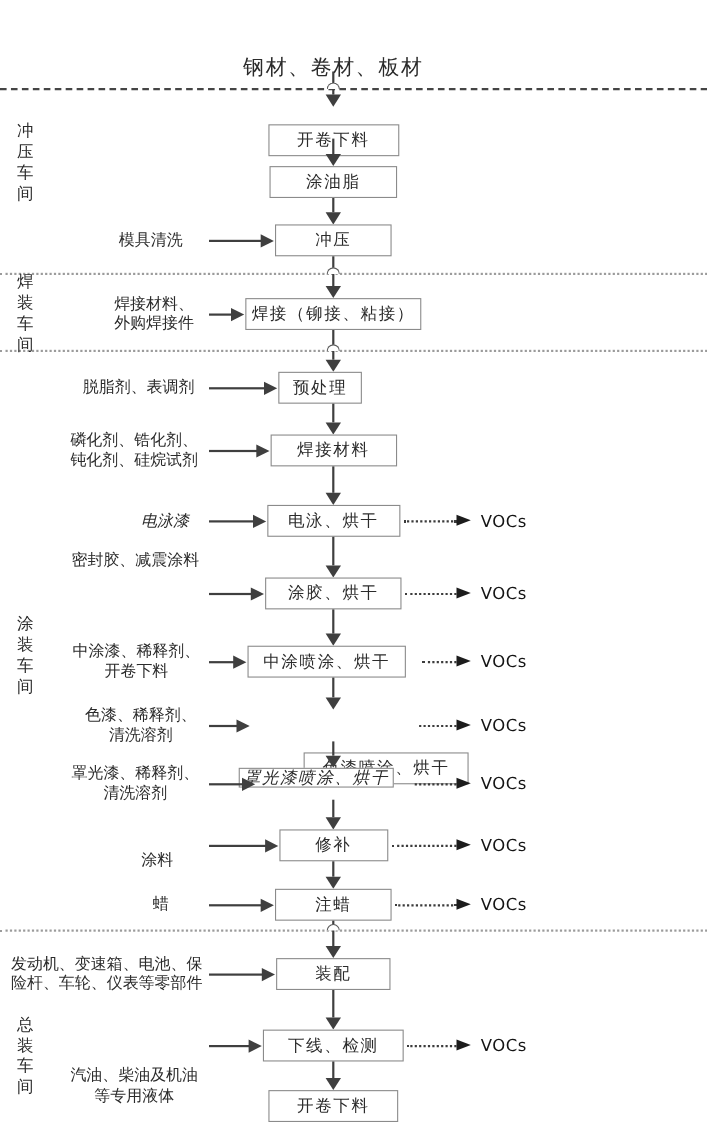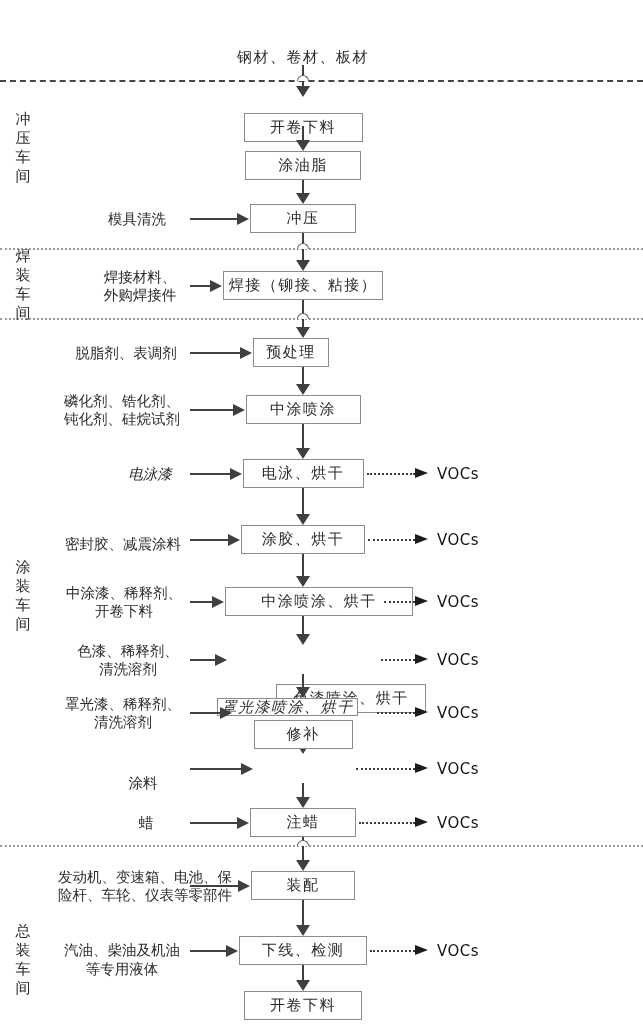--- a/index.html
+++ b/index.html
@@ -16,21 +16,21 @@
     font-family:"DejaVu Serif","Liberation Serif",serif;color:var(--text);
   }
   .box{
     position:absolute;box-sizing:border-box;background:#fff;
     border:1.5px solid var(--box-border);
     display:flex;align-items:center;justify-content:center;
     font-size:15px;letter-spacing:1.5px;white-space:nowrap;
   }
   .top-label{
     position:absolute;transform:translateX(-50%);
-    font-size:15px;letter-spacing:1.5px;white-space:nowrap;
+    font-size:19px;letter-spacing:1.5px;white-space:nowrap;
   }
   .workshop{
     position:absolute;width:22px;text-align:center;
     font-size:15px;line-height:19px;white-space:pre-line;
   }
   .side-label{
     position:absolute;transform:translate(-50%,-50%);
     text-align:center;font-size:14.5px;line-height:18.5px;
     white-space:pre-line;width:max-content;
   }
@@ -103,46 +103,46 @@
     <div class="hline" style="left: 190px; top: 284.5px; width: 21px;"></div>
     <div class="ah-right" style="left: 210px; top: 279.5px;"></div>
     <div class="vline" style="left: 302px; top: 300px; height: 27px;"></div>
     <div class="ah-down" style="left: 296px; top: 327px;"></div>
     <div class="box" style="left: 253px; top: 338px; width: 76px; height: 29px;">预处理</div>
     <div class="side-label" style="left: 126px; top: 352.5px;">脱脂剂、表调剂</div>
     <div class="hline" style="left: 190px; top: 351.5px; width: 51px;"></div>
     <div class="ah-right" style="left: 240px; top: 346.5px;"></div>
     <div class="vline" style="left: 302px; top: 367px; height: 17px;"></div>
     <div class="ah-down" style="left: 296px; top: 384px;"></div>
-    <div class="box" style="left: 245.5px; top: 395px; width: 115px; height: 29px;">中涂喷涂</div>
+    <div class="box" style="left: 245.5px; top: 395px; width: 115px; height: 29px;">焊接材料</div>
     <div class="side-label" style="left: 122px; top: 409.5px;">磷化剂、锆化剂、
 钝化剂、硅烷试剂</div>
     <div class="hline" style="left: 190px; top: 408.5px; width: 43.5px;"></div>
     <div class="ah-right" style="left: 232.5px; top: 403.5px;"></div>
     <div class="vline" style="left: 302px; top: 424px; height: 24px;"></div>
     <div class="ah-down" style="left: 296px; top: 448px;"></div>
     <div class="box" style="left: 242.5px; top: 459px; width: 121px; height: 29px;">电泳、烘干</div>
     <div class="side-label" style="left: 150px; top: 473.5px; font-style: italic;">电泳漆</div>
     <div class="hline" style="left: 190px; top: 472.5px; width: 40.5px;"></div>
     <div class="ah-right" style="left: 229.5px; top: 467.5px;"></div>
     <div class="dotline" style="left: 366.5px; top: 472.5px; width: 48.5px;"></div>
     <div class="ah-right voc-head" style="left: 415px; top: 468px;"></div>
     <div class="voc-text" style="left: 437px; top: 473.5px;">VOCs</div>
     <div class="vline" style="left: 302px; top: 488px; height: 26px;"></div>
     <div class="ah-down" style="left: 296px; top: 514px;"></div>
     <div class="box" style="left: 241px; top: 525px; width: 124px; height: 29px;">涂胶、烘干</div>
-    <div class="side-label" style="left: 123px; top: 544px;">密封胶、减震涂料</div>
+    <div class="side-label" style="left: 123px; top: 511px; font-family: Liberation Mono, monospace;">密封胶、减震涂料</div>
     <div class="hline" style="left: 190px; top: 538.5px; width: 39px;"></div>
     <div class="ah-right" style="left: 228px; top: 533.5px;"></div>
     <div class="dotline" style="left: 368px; top: 538.5px; width: 47px;"></div>
     <div class="ah-right voc-head" style="left: 415px; top: 534px;"></div>
     <div class="voc-text" style="left: 437px; top: 539.5px;">VOCs</div>
     <div class="vline" style="left: 302px; top: 554px; height: 22px;"></div>
     <div class="ah-down" style="left: 296px; top: 576px;"></div>
-    <div class="box" style="left: 225px; top: 587px; width: 188px; height: 29px;">中涂喷涂、烘干</div>
+    <div class="box" style="left: 225px; top: 587px; width: 144px; height: 29px;">中涂喷涂、烘干</div>
     <div class="side-label" style="left: 124px; top: 601.5px;">中涂漆、稀释剂、
 开卷下料</div>
     <div class="hline" style="left: 190px; top: 600.5px; width: 23px;"></div>
     <div class="ah-right" style="left: 212px; top: 595.5px;"></div>
     <div class="dotline" style="left: 384px; top: 600.5px; width: 31px;"></div>
     <div class="ah-right voc-head" style="left: 415px; top: 596px;"></div>
     <div class="voc-text" style="left: 437px; top: 601.5px;">VOCs</div>
     <div class="vline" style="left: 302px; top: 616px; height: 18px;"></div>
     <div class="ah-down" style="left: 296px; top: 634px;"></div>
     <div class="box" style="left: 228px; top: 684px; width: 150px; height: 29px; margin-left: 48px;">色漆喷涂、烘干</div>
@@ -158,47 +158,47 @@
     <div class="box" style="left: 217px; top: 698px; width: 141px; height: 18px; font-style: italic;">罩光漆喷涂、烘干</div>
     <div class="side-label" style="left: 123px; top: 712.5px; font-family: Liberation Serif, serif;">罩光漆、稀释剂、
 清洗溶剂</div>
     <div class="hline" style="left: 190px; top: 711.5px; width: 30.5px;"></div>
     <div class="ah-right" style="left: 219.5px; top: 706.5px;"></div>
     <div class="dotline" style="left: 376.5px; top: 711.5px; width: 38.5px;"></div>
     <div class="ah-right voc-head" style="left: 415px; top: 707px;"></div>
     <div class="voc-text" style="left: 437px; top: 712.5px;">VOCs</div>
     <div class="vline" style="left: 302px; top: 727px; height: 16px;"></div>
     <div class="ah-down" style="left: 296px; top: 743px;"></div>
-    <div class="box" style="left: 253.5px; top: 720px; width: 99px; height: 29px;">修补</div>
+    <div class="box" style="left: 253.5px; top: 754px; width: 99px; height: 29px;">修补</div>
     <div class="side-label" style="left: 143px; top: 736px; margin-top: 47px;">涂料</div>
     <div class="hline" style="left: 190px; top: 767.5px; width: 51.5px;"></div>
     <div class="ah-right" style="left: 240.5px; top: 762.5px;"></div>
     <div class="dotline" style="left: 355.5px; top: 767.5px; width: 59.5px;"></div>
     <div class="ah-right voc-head" style="left: 415px; top: 763px;"></div>
     <div class="voc-text" style="left: 437px; top: 768.5px;">VOCs</div>
     <div class="vline" style="left: 302px; top: 783px; height: 14px;"></div>
     <div class="ah-down" style="left: 296px; top: 797px;"></div>
     <div class="box" style="left: 250px; top: 808px; width: 106px; height: 29px;">注蜡</div>
     <div class="side-label" style="left: 146px; top: 822.5px;">蜡</div>
     <div class="hline" style="left: 190px; top: 821.5px; width: 48px;"></div>
     <div class="ah-right" style="left: 237px; top: 816.5px;"></div>
     <div class="dotline" style="left: 359px; top: 821.5px; width: 56px;"></div>
     <div class="ah-right voc-head" style="left: 415px; top: 817px;"></div>
     <div class="voc-text" style="left: 437px; top: 822.5px;">VOCs</div>
     <div class="vline" style="left: 302px; top: 837px; height: 23px;"></div>
     <div class="ah-down" style="left: 296px; top: 860px;"></div>
     <div class="box" style="left: 251px; top: 871px; width: 104px; height: 29px;">装配</div>
-    <div class="side-label" style="left: 97px; top: 885.5px; margin-left: 48px;">发动机、变速箱、电池、保
+    <div class="side-label" style="left: 97px; top: 885.5px;">发动机、变速箱、电池、保
 险杆、车轮、仪表等零部件</div>
     <div class="hline" style="left: 190px; top: 884.5px; width: 49px;"></div>
     <div class="ah-right" style="left: 238px; top: 879.5px;"></div>
     <div class="vline" style="left: 302px; top: 900px; height: 25px;"></div>
     <div class="ah-down" style="left: 296px; top: 925px;"></div>
     <div class="box" style="left: 239px; top: 936px; width: 128px; height: 29px;">下线、检测</div>
-    <div class="side-label" style="left: 122px; top: 959px;">汽油、柴油及机油
+    <div class="side-label" style="left: 122px; top: 987px;">汽油、柴油及机油
 等专用液体</div>
     <div class="hline" style="left: 190px; top: 949.5px; width: 37px;"></div>
     <div class="ah-right" style="left: 226px; top: 944.5px;"></div>
     <div class="dotline" style="left: 370px; top: 949.5px; width: 45px;"></div>
     <div class="ah-right voc-head" style="left: 415px; top: 945px;"></div>
     <div class="voc-text" style="left: 437px; top: 950.5px;">VOCs</div>
     <div class="vline" style="left: 302px; top: 965px; height: 15px;"></div>
     <div class="ah-down" style="left: 296px; top: 980px;"></div>
     <div class="box" style="left: 244px; top: 991px; width: 118px; height: 29px;">开卷下料</div>
     <div class="hop" style="left: 297px; top: 75px;"></div>

